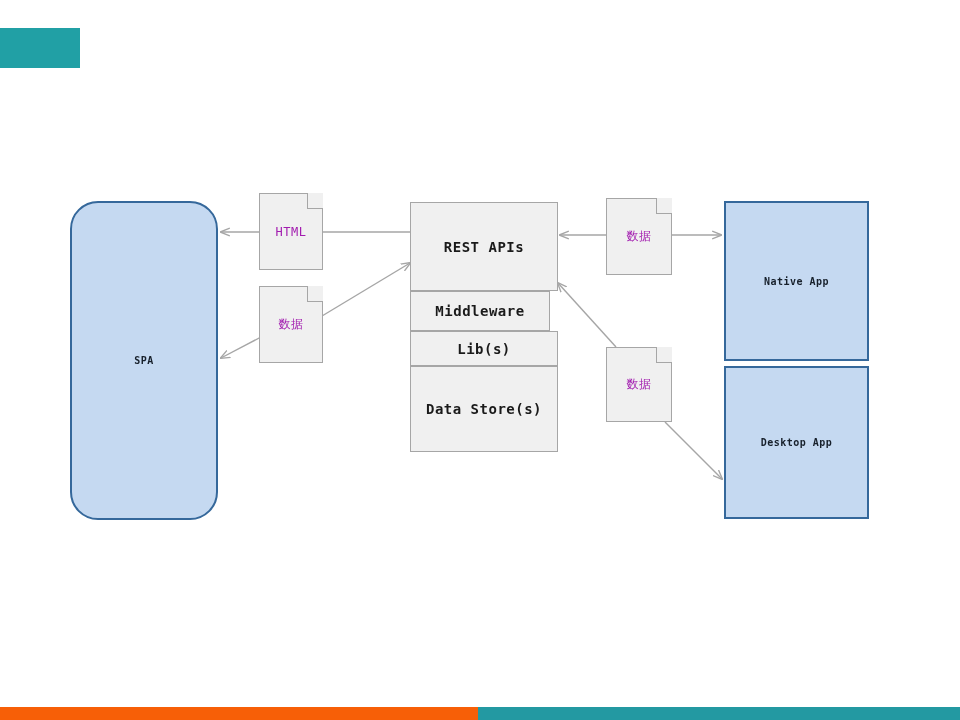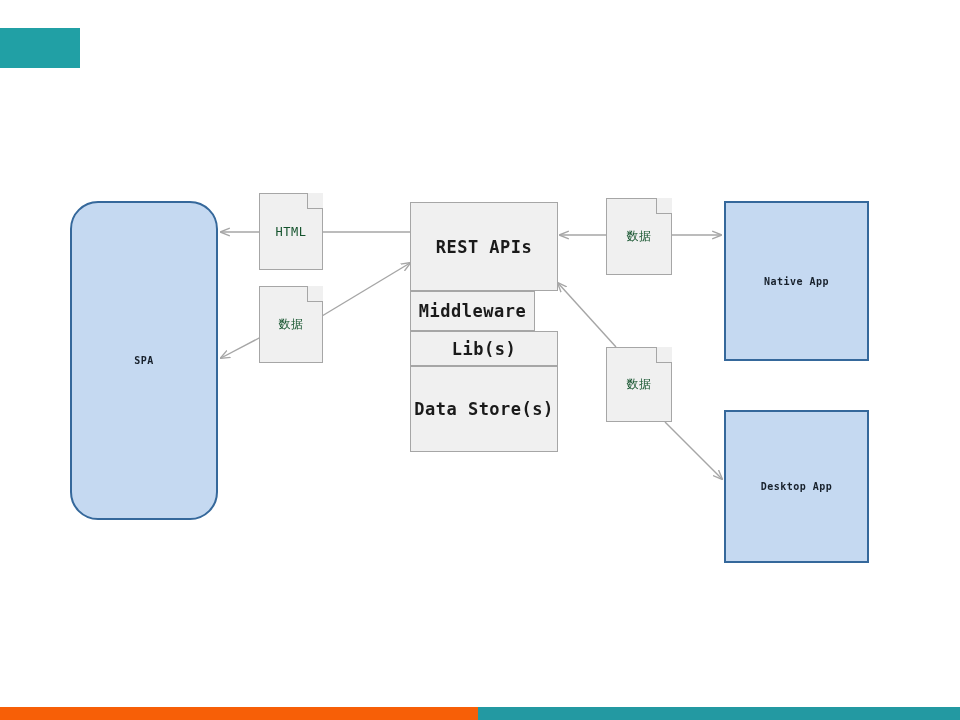--- a/index.html
+++ b/index.html
@@ -65,29 +65,29 @@
     color: #17202b;
     font-size: 10px;
     font-weight: bold;
     letter-spacing: 0.5px;
   }
 
   .node-gray {
     background: #f0f0f0;
     border: 1.6px solid #a6a6a6;
     color: #1a1a1a;
-    font-size: 17px;
+    font-size: 14px;
     font-weight: bold;
     letter-spacing: 0.5px;
   }
 
   
   .node-doc {
     background: #f0f0f0;
-    color: #14532d;
+    color: #a21caf;
     font-size: 12px;
     font-weight: normal;
     letter-spacing: 0.5px;
     border: none;
   }
   .doc-shape {
     position: absolute;
     inset: 0;
     background: #f0f0f0;
     border: 1.6px solid #a6a6a6;
@@ -167,21 +167,21 @@
 
   <div class="node node-doc" style="left:259px; top:286px; width:64px; height:77px;">
     <span class="doc-shape"></span>
     <span class="doc-fold"></span>
     <span class="doc-label">数据</span>
   </div>
 
   <div class="node node-gray" style="left:410px; top:202px; width:148px; height:89px;">
     <span>REST APIs</span>
   </div>
-  <div class="node node-gray stack-part" style="left:410px; top:291px; width:125px; height:40px;">
+  <div class="node node-gray stack-part" style="left:410px; top:291px; width:140px; height:40px;">
     <span>Middleware</span>
   </div>
   <div class="node node-gray stack-part" style="left:410px; top:331px; width:148px; height:35px;">
     <span>Lib(s)</span>
   </div>
   <div class="node node-gray stack-part" style="left:410px; top:366px; width:148px; height:86px;">
     <span>Data Store(s)</span>
   </div>
 
   <div class="node node-doc" style="left:606px; top:198px; width:66px; height:77px;">
@@ -192,17 +192,17 @@
 
   <div class="node node-doc" style="left:606px; top:347px; width:66px; height:75px;">
     <span class="doc-shape"></span>
     <span class="doc-fold"></span>
     <span class="doc-label">数据</span>
   </div>
 
   <div class="node node-blue" style="left:724px; top:201px; width:145px; height:160px;">
     <span>Native App</span>
   </div>
-  <div class="node node-blue" style="left:724px; top:366px; width:145px; height:153px;margin-top:44px;">
+  <div class="node node-blue" style="left:724px; top:366px; width:145px; height:153px;">
     <span>Desktop App</span>
   </div>
 
 </div>
 
 </body></html>

